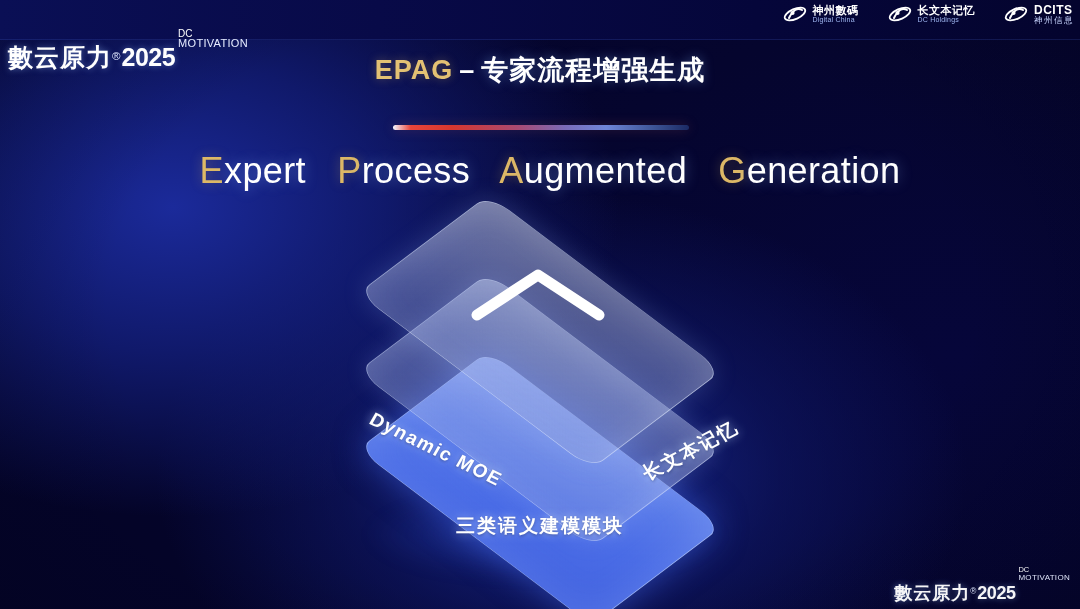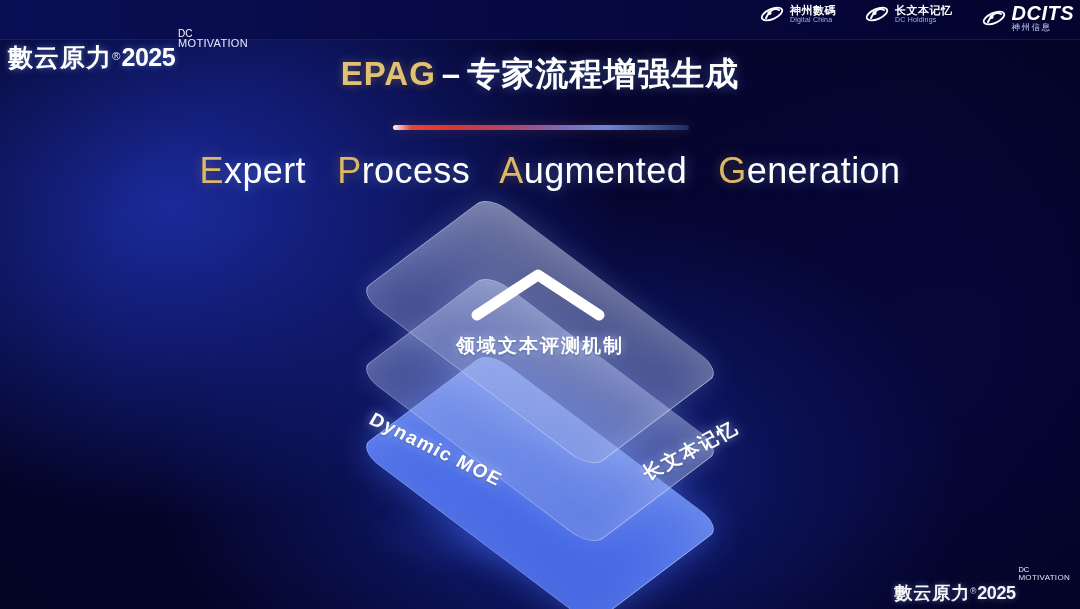--- a/index.html
+++ b/index.html
@@ -79,28 +79,28 @@
   
   #partners {
     position:absolute; right:6px; top:3px; height:34px;
     display:flex; align-items:flex-start; gap:28px; z-index:7;
   }
   .partner { display:flex; align-items:center; gap:5px; }
   .swirl { width:26px; height:22px; flex:none; }
   .plogo-text { display:flex; flex-direction:column; line-height:1.02; }
   .plogo-cn { font-size:11px; font-weight:bold; color:#ffffff; white-space:nowrap; letter-spacing:0.5px; }
   .plogo-en { font-size:7px; font-weight:normal; color:#9fb6f0; white-space:nowrap; letter-spacing:0.2px; }
-  .plogo-cn.latin { font-size:20px; font-style:italic; letter-spacing:0.5px; }
+  .plogo-cn.latin { font-size:12px; letter-spacing:0.5px; }
   .plogo-en.cnsub { font-size:8.5px; color:#c9d6ff; letter-spacing:1.5px; }
 
   
   #main-title {
     position:absolute; left:0; right:0; top:52px; z-index:6;
     text-align:center; white-space:nowrap;
-    font-size:33px; font-weight:bold; letter-spacing:1px;
+    font-size:27px; font-weight:bold; letter-spacing:1px;
   }
   #main-title .epag {
     color:#e3c173;
     text-shadow:0 0 10px rgba(220,180,90,0.35);
   }
   #main-title .dash { color:#ffffff; margin:0 6px; }
   #main-title .zh { color:#ffffff; text-shadow:0 0 12px rgba(130,180,255,0.4); }
 
   
   #divider {
@@ -293,23 +293,23 @@
     <div class="plate-wrap">
       <div class="plate" id="plate-top"></div>
     </div>
 
     <span id="chevron">
       <svg viewBox="0 0 150 58" width="150" height="58" aria-hidden="true">
         <path d="M14 50 L75 10 L136 50" fill="none" stroke="#ffffff" stroke-width="11" stroke-linecap="round" stroke-linejoin="round"></path>
       </svg>
     </span>
 
-    <div class="plate-label" id="label-top">领域文本评测机制</div>
     <div class="plate-label" id="label-moe">Dynamic MOE</div>
     <div class="plate-label" id="label-mem">长文本记忆</div>
+    <div class="plate-label" id="label-bot">三类语义建模模块</div>
 
   </div>
 
   <div id="brand-watermark" class="brand">
     <span class="cn">數云原力</span>
     <span class="reg">®</span>
     <span class="yr">2025</span>
     <span class="dc">
       <span class="d1">DC</span>
       <span class="d2">MOTIVATION</span>

